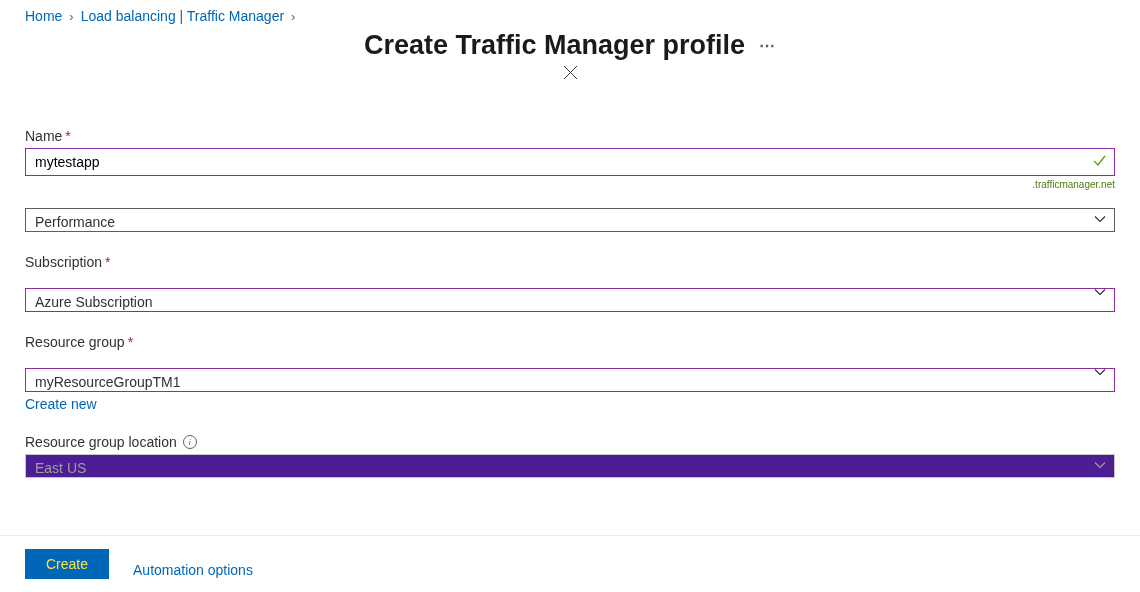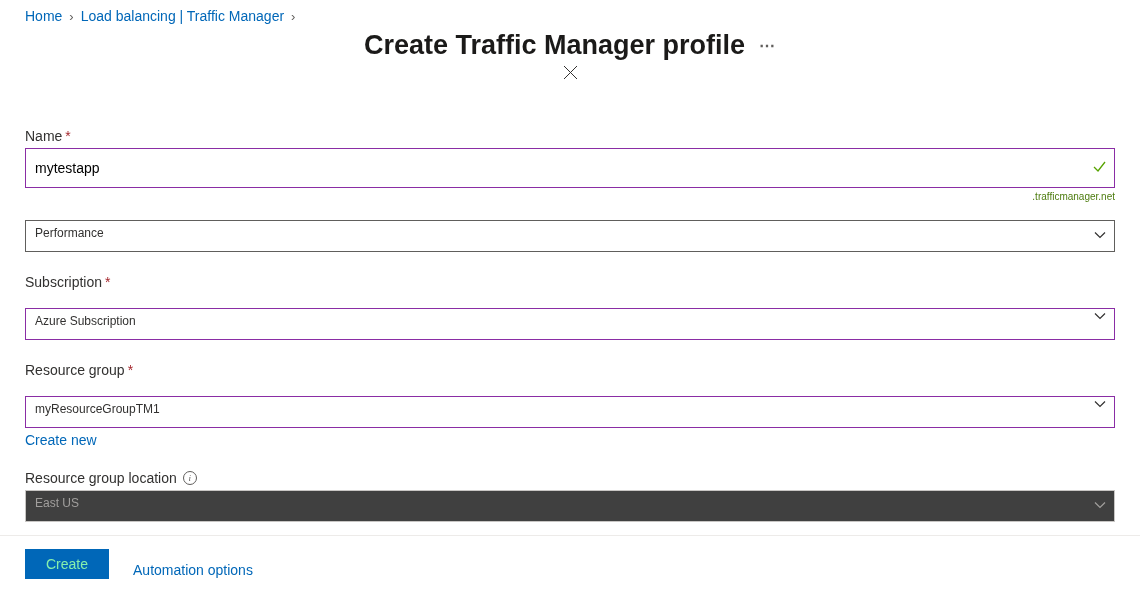--- a/index.html
+++ b/index.html
@@ -93,21 +93,21 @@
     .text-input-wrap {
       position: relative;
       display: flex;
       align-items: center;
     }
     .text-input {
       width: 100%;
       padding: 5px 30px 5px 9px;
       border: 1px solid #8a2da5;
       font-size: 14px;
-      height: 40px;
+      height: 28px;
       outline: none;
     }
     .check-icon {
       position: absolute;
       right: 8px;
       top: 50%;
       transform: translateY(-50%);
       color: #57a300;
       font-size: 15px;
     }
@@ -119,31 +119,31 @@
     }
     .select-wrap {
       position: relative;
       display: flex;
       align-items: center;
     }
     .select-input {
       width: 100%;
       padding: 5px 30px 5px 9px;
       border: 1px solid #605e5c;
-      font-size: 12px;
-      height: 32px;
+      font-size: 14px;
+      height: 24px;
       background: #fff;
       cursor: pointer;
     }
     .select-input.highlight {
       border-color: #8a2da5;
       margin-top: 14px;
     }
     .select-input.disabled {
-      background: #404040;
+      background: #4c1d95;
       color: #a19f9d;
       border-color: #c8c6c4;
       cursor: not-allowed;
     }
     .chevron-down {
       position: absolute;
       right: 9px;
       top: 50%;
       transform: translateY(-50%);
       pointer-events: none;
@@ -171,21 +171,21 @@
       right: 0;
       border-top: 1px solid #edebe9;
       padding: 13px 25px;
       display: flex;
       align-items: center;
       gap: 24px;
       background: #fff;
     }
     .btn-primary {
       background: #0067b8;
-      color: #86efac;
+      color: #fde047;
       border: none;
       padding: 7px 21px;
       font-size: 14px;
       cursor: pointer;
       font-weight: 400;
     }
     .link-footer {
       font-size: 14px;
       color: #0067b8;
       cursor: pointer;

